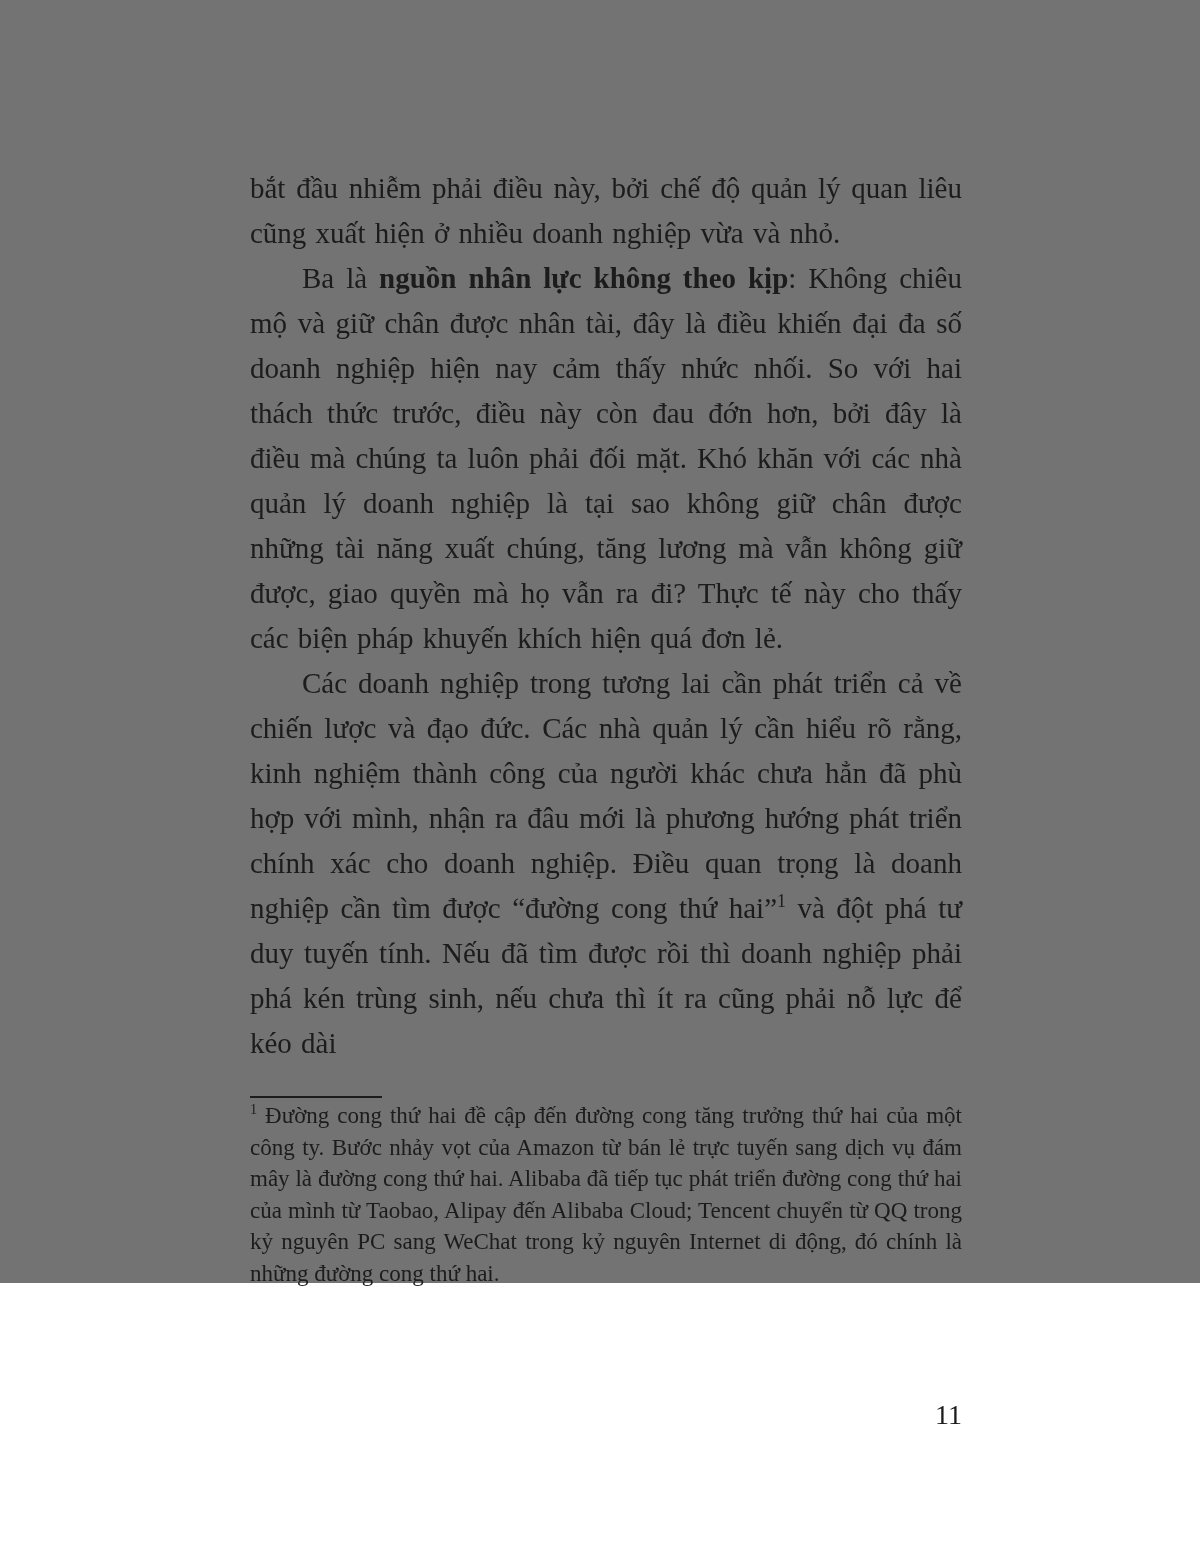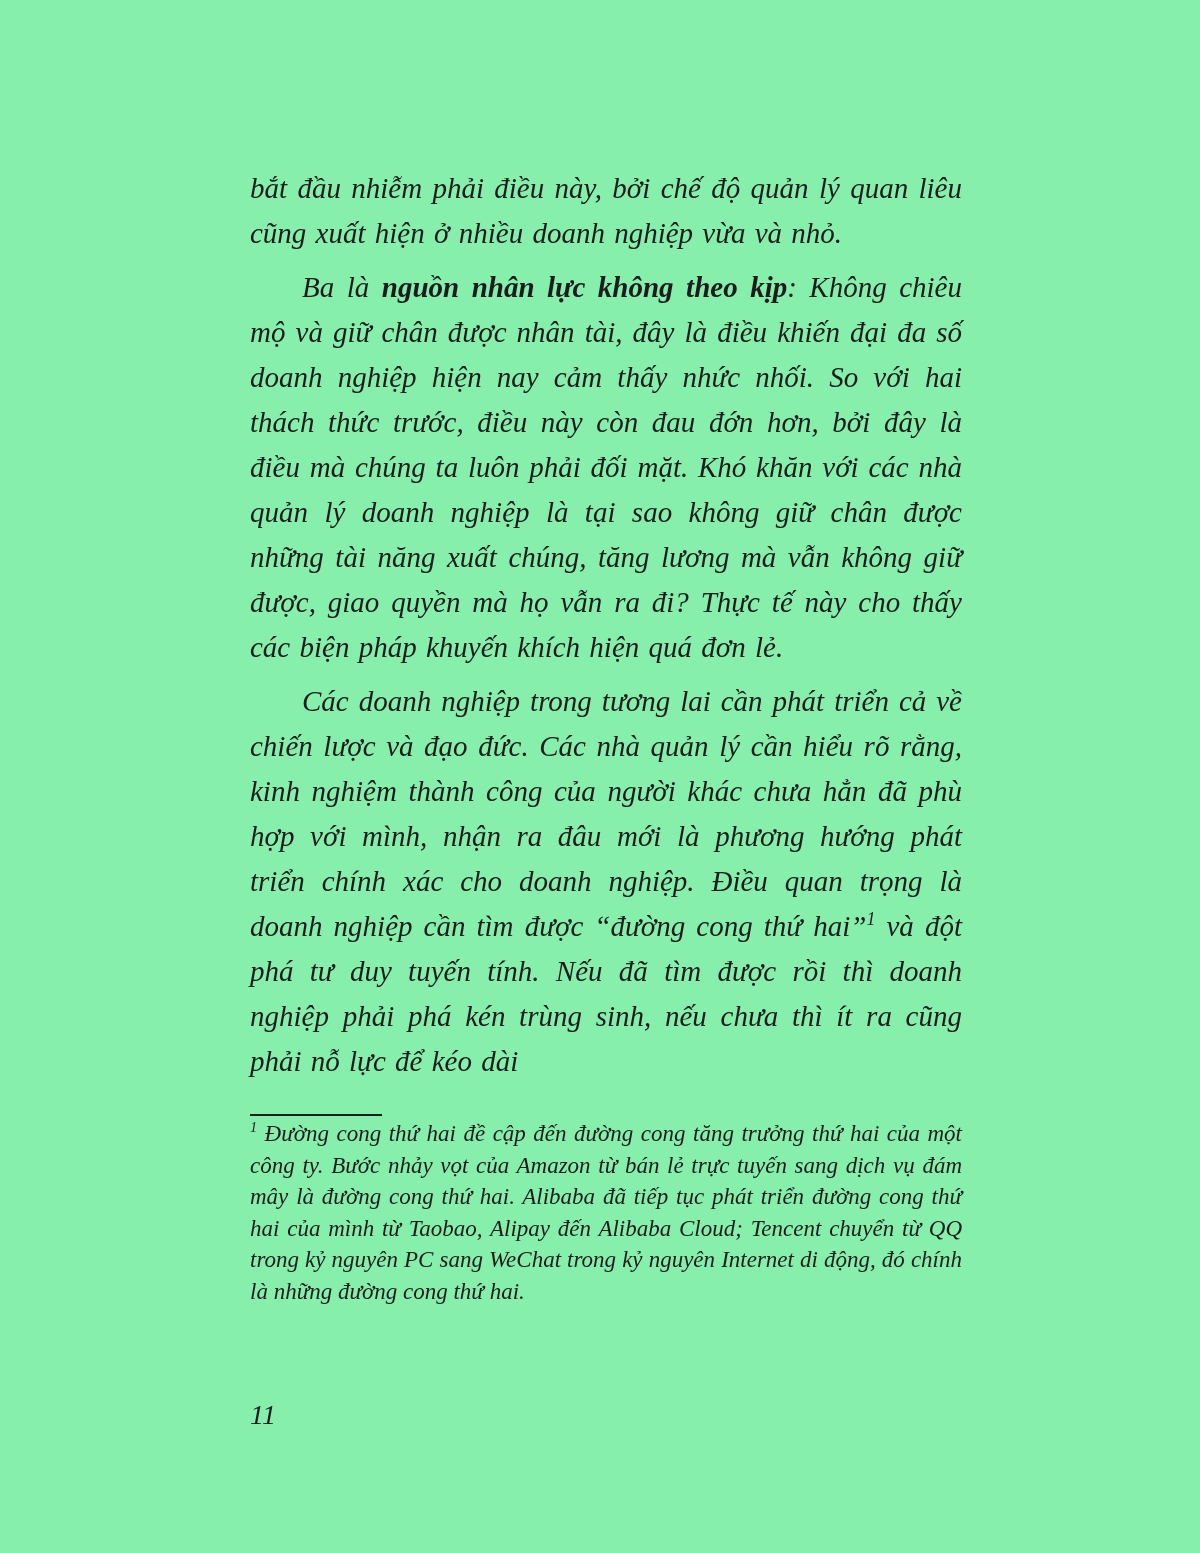--- a/index.html
+++ b/index.html
@@ -8,39 +8,38 @@
     width: 1200px;
     height: 1553px;
     font-family: "Liberation Serif", "DejaVu Serif", serif;
     color: #1c1c1c;
     position: relative;
     overflow: hidden;
   }
   .page {
     position: relative;
     width: 1200px;
-    height: 1553px;
-    background: #86efac;
-    font-style: italic;
+    height: 1283px;
+    background: #737373;
   }
   .content {
     position: absolute;
     left: 250px;
     top: 166px;
     width: 712px;
   }
   .para {
     font-size: 29px;
     line-height: 45px;
     text-align: justify;
     text-justify: inter-word;
     word-spacing: 2px;
   }
   .para.indented { text-indent: 52px; }
-  .para + .para { margin-top: 9px; }
+  .para + .para { }
   .bold { font-weight: bold; }
   .para sup, .footnote sup {
     font-size: 0.62em;
     line-height: 0;
     vertical-align: super;
   }
   .footnote-rule {
     width: 132px;
     height: 0;
     border-top: 2px solid #1c1c1c;
@@ -51,20 +50,21 @@
     font-size: 23px;
     line-height: 31.5px;
     text-align: justify;
     text-justify: inter-word;
   }
   .page-number {
     position: absolute;
     top: 1398px;
     left: 250px;
     width: 712px;
+    text-align: right;
     font-size: 28px;
     line-height: 34px;
   }
 </style>
 </head>
 <body>
 
 <div class="page">
   <div class="content">
 

